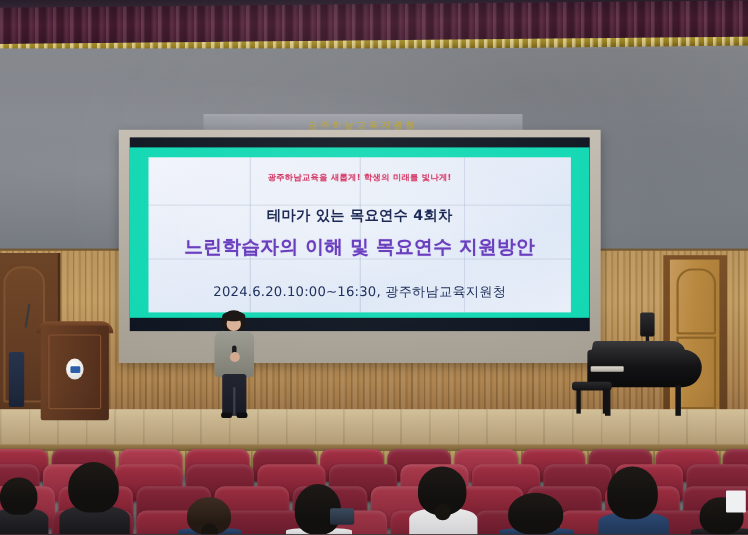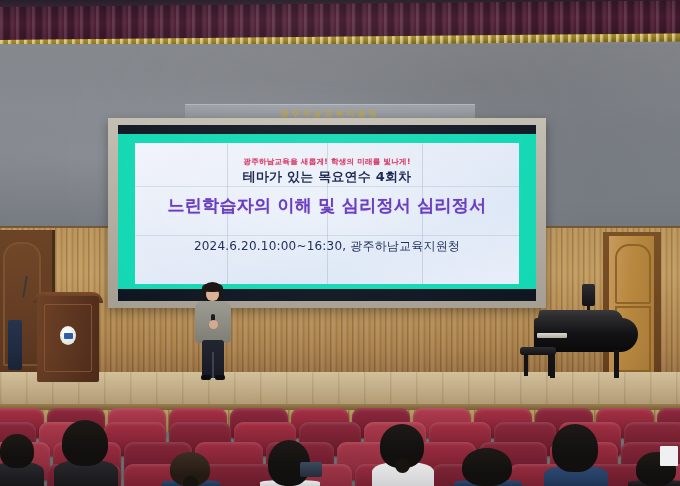--- a/index.html
+++ b/index.html
@@ -117,21 +117,21 @@
     position:absolute;left:6px;top:70px;width:32px;height:62px;
     border:2px solid #8e6528;
   }
   .door-knob{
     position:absolute;left:12px;top:96px;width:5px;height:5px;border-radius:50%;
     background:#6d4a1e;
   }
 
   
   .screen-frame{
-    position:absolute;left:108px;top:118px;width:438px;height:190px;
+    position:absolute;left:108px;top:118px;width:438px;height:212px;
     background:linear-gradient(180deg,#c4bdb2 0%,#b3aca1 50%,#a59e93 100%);
     box-shadow:0 4px 10px rgba(0,0,0,0.32);
   }
   .screen-inner{
     position:absolute;left:10px;top:7px;width:418px;height:176px;
     background:#0d1420;overflow:hidden;
   }
   .screen-topbar{position:absolute;left:0;top:0;width:100%;height:9px;background:#101722;}
   .screen-botbar{position:absolute;left:0;bottom:0;width:100%;height:12px;background:#0e1520;}
   .slide{
@@ -154,21 +154,21 @@
       linear-gradient(180deg,rgba(120,140,175,0.22) 0 1px,transparent 1px) 0 31%/100% 1px no-repeat,
       linear-gradient(180deg,rgba(120,140,175,0.22) 0 1px,transparent 1px) 0 66%/100% 1px no-repeat,
       radial-gradient(ellipse at 50% 45%, rgba(255,255,255,0.30), rgba(255,255,255,0) 68%);
   }
   .slide-tag{
     font-size:7.5px;color:#d0406a;font-weight:bold;letter-spacing:0.3px;
     margin-top:4px;text-shadow:0 0 1px rgba(255,160,190,0.8);
     position:relative;z-index:3;
   }
   .slide-sub{
-    font-size:13px;color:#1d2a55;font-weight:bold;margin-top:1px;
+    font-size:13px;color:#1d2a55;font-weight:bold;margin-top:20px;
     letter-spacing:0.2px;position:relative;z-index:3;
   }
   .slide-title{
     font-size:17px;color:#6a3fbe;font-weight:bold;margin-top:8px;
     letter-spacing:0.3px;position:relative;z-index:3;
     text-shadow:0 0 1px rgba(140,90,220,0.5);
   }
   .slide-date{
     font-size:12px;color:#20305c;margin-top:21px;letter-spacing:0.2px;
     position:relative;z-index:3;
@@ -361,21 +361,21 @@
     <span>광주하남교육지원청</span>
   </div>
 
   <div class="screen-frame">
     <div class="screen-inner">
       <div class="screen-topbar"></div>
       <div class="slide">
         <div class="slide-inner">
           <div class="slide-tag">광주하남교육을 새롭게! 학생의 미래를 빛나게!</div>
           <div class="slide-sub">테마가 있는 목요연수 4회차</div>
-          <div class="slide-title">느린학습자의 이해 및 심리정서 심리정서</div>
+          <div class="slide-title">느린학습자의 이해 및 목요연수 지원방안</div>
           <div class="slide-date">2024.6.20.10:00~16:30, 광주하남교육지원청</div>
         </div>
       </div>
       <div class="screen-botbar"></div>
     </div>
   </div>
 
   <div class="stage-floor"></div>
 
   <div class="mic-stand"></div>

